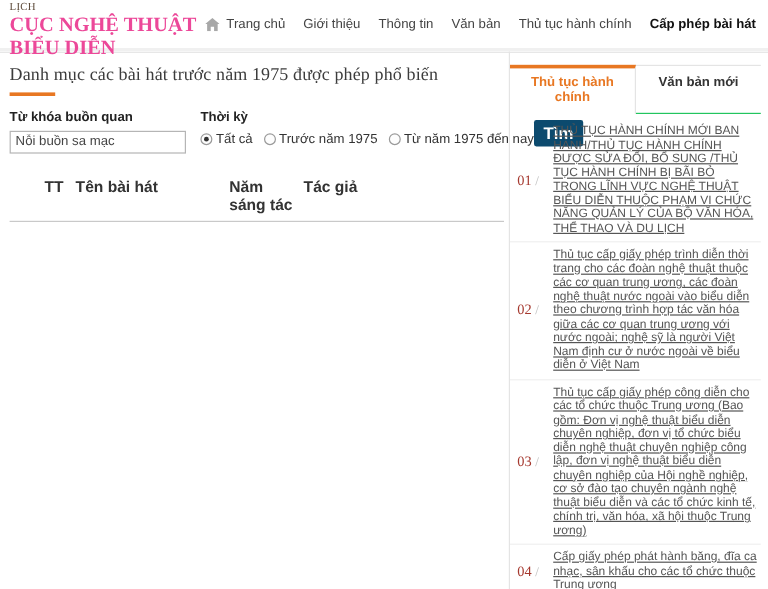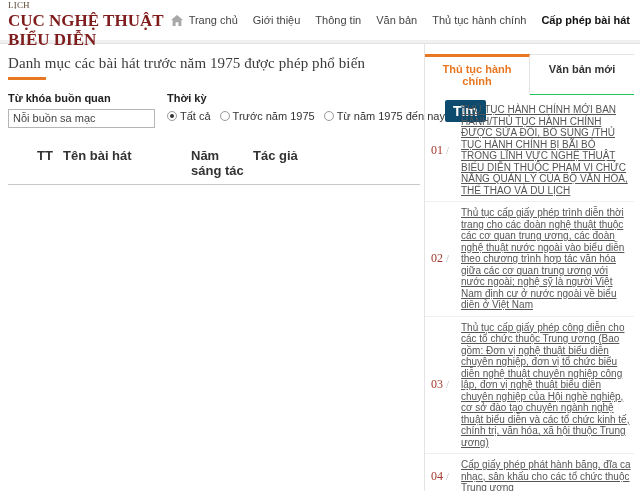--- a/index.html
+++ b/index.html
@@ -10,21 +10,21 @@
   *{margin:0;padding:0;box-sizing:border-box;}
   html,body{width:640px;height:491px;overflow:hidden;background:#fff;
     font-family:"Liberation Sans",sans-serif;color:#333;}
   .page{width:640px;height:491px;background:#fff;}
 
   
   .hdr{height:43px;display:flex;align-items:center;justify-content:space-between;
     padding:0 10px 0 8px;border-bottom:3px solid #f0f0f0;box-shadow:0 1px 0 #e2e2e2;}
   .logo{cursor:pointer;line-height:1.15;}
   .logo-ministry{font-family:"Liberation Serif",serif;font-size:9px;color:#5d4a3a;letter-spacing:.2px;}
-  .logo-dept{font-family:"Liberation Serif",serif;font-size:17px;font-weight:bold;color:#7f1d1d;}
+  .logo-dept{font-family:"Liberation Serif",serif;font-size:17px;font-weight:bold;color:#ec4899;}
   nav{display:flex;align-items:center;gap:15px;font-size:11px;}
   .home-ico{display:inline-flex;margin-right:-9px;}
   .nav-item{color:#444;text-decoration:none;cursor:pointer;white-space:nowrap;}
   .nav-item.active{font-weight:bold;color:#111;}
 
   
   .content{display:flex;align-items:stretch;height:448px;}
   .main{width:424px;padding:12px 4px 0 8px;}
   .sidebar{width:216px;border-left:1px solid #e4e4e4;padding:11px 6px 0 0;}
 

